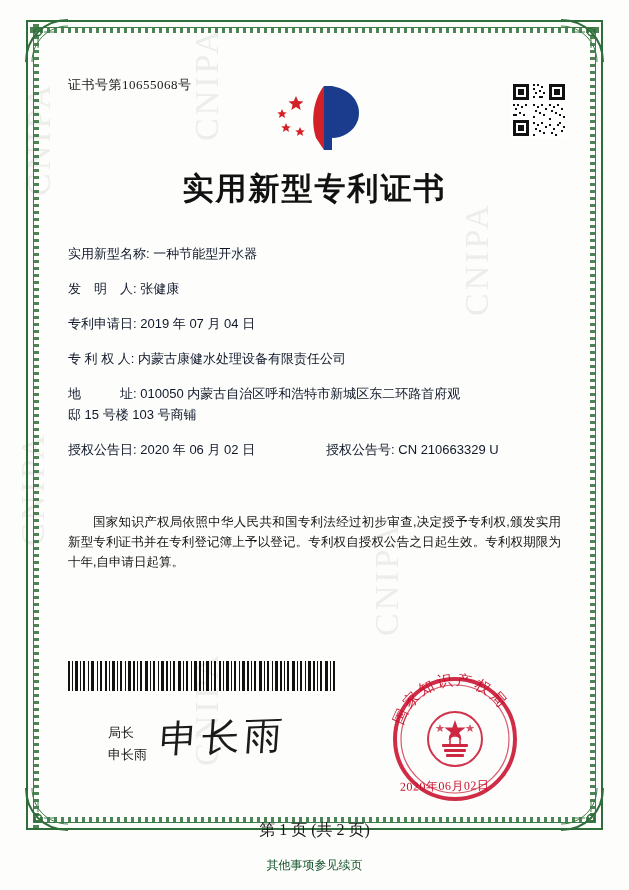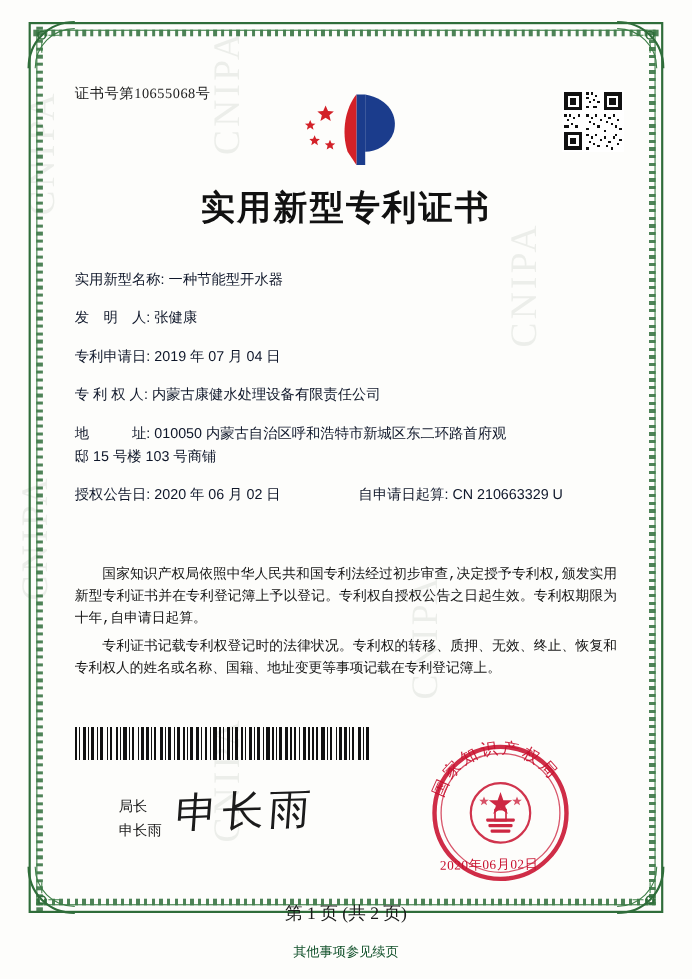--- a/index.html
+++ b/index.html
@@ -170,21 +170,21 @@
     white-space: nowrap;
   }
 
   
   .paras {
     position: absolute;
     left: 68px; top: 512px;
     width: 493px;
     font-size: 12.5px;
     line-height: 20px;
-    font-family: Liberation Mono, monospace;
+    font-family: Liberation Sans, sans-serif;
     color: #141414;
     text-align: justify;
   }
   .paras p {
     margin: 0 0 6px 0;
     text-indent: 25px;
   }
 
   
   .barcode {
@@ -402,29 +402,28 @@
     </div>
     <div class="frow">
       <span class="flabel">地　　　址:</span>
       <span class="fvalue">010050  内蒙古自治区呼和浩特市新城区东二环路首府观</span>
       <div class="addr-line2">邸 15 号楼 103 号商铺</div>
     </div>
     <div class="frow two-col">
       <span class="flabel">授权公告日:</span>
       <span class="fvalue">2020 年 06 月 02 日</span>
       <span class="col2">
-        <span class="flabel">自申请日起算:</span>
+        <span class="flabel">授权公告号:</span>
         <span class="fvalue">CN 210663329 U</span>
       </span>
     </div>
   </div>
 
   <div class="paras">
     <p>国家知识产权局依照中华人民共和国专利法经过初步审查,决定授予专利权,颁发实用新型专利证书并在专利登记簿上予以登记。专利权自授权公告之日起生效。专利权期限为十年,自申请日起算。</p>
-    <p>专利证书记载专利权登记时的法律状况。专利权的转移、质押、无效、终止、恢复和专利权人的姓名或名称、国籍、地址变更等事项记载在专利登记簿上。</p>
   </div>
 
   <div class="barcode">
     <svg width="270" height="30" viewBox="0 0 270 30" shape-rendering="crispEdges">
       <g fill="#111">
         <rect x="0" y="0" width="2" height="30"></rect>
           <rect x="4" y="0" width="1" height="30"></rect>
         <rect x="7" y="0" width="3" height="30"></rect>
           <rect x="12" y="0" width="1" height="30"></rect>
         <rect x="15" y="0" width="2" height="30"></rect>

